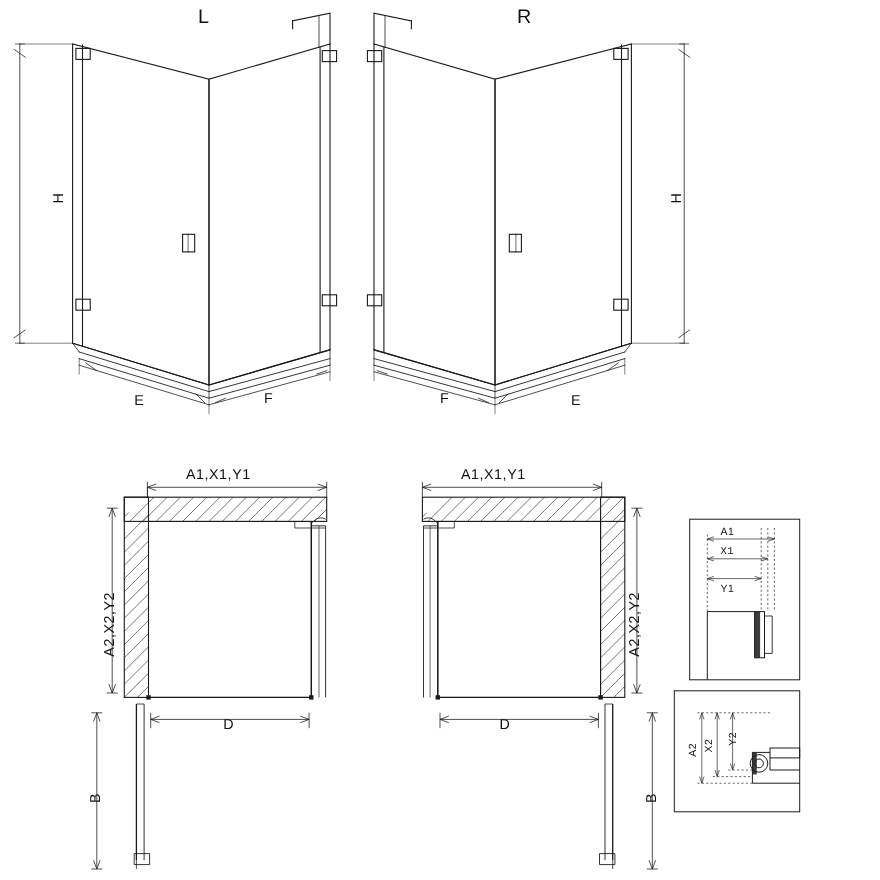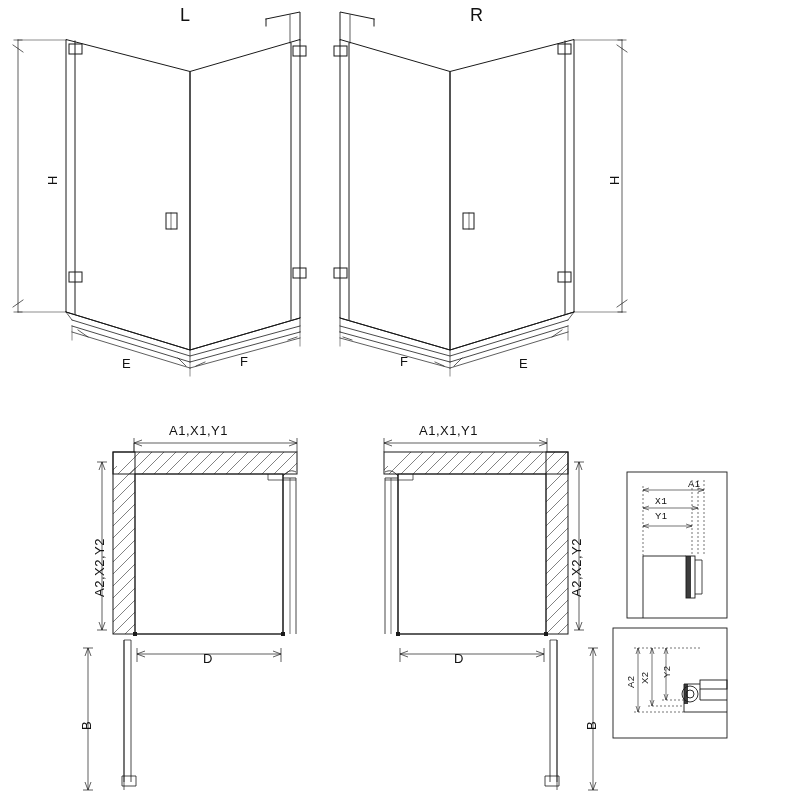--- a/index.html
+++ b/index.html
@@ -459,19 +459,19 @@
 
 <div class="lbl rot" style="left:93px; top:597px;">A2,X2,Y2</div>
 <div class="lbl rot" style="left:570px; top:597px;">A2,X2,Y2</div>
 
 <div class="lbl" style="left:203px; top:652px;">D</div>
 <div class="lbl" style="left:454px; top:652px;">D</div>
 
 <div class="lbl rot" style="left:80px; top:730px;">B</div>
 <div class="lbl rot" style="left:585px; top:730px;">B</div>
 
-<div class="lbl tiny" style="left:688px; top:479px;">A1</div>
+<div class="lbl tiny" style="left:655px; top:479px;">A1</div>
 <div class="lbl tiny" style="left:655px; top:497px;font-family:Liberation Mono, monospace;">X1</div>
-<div class="lbl tiny" style="left:655px; top:511px;">Y1</div>
+<div class="lbl tiny" style="left:655px; top:531px;">Y1</div>
 
 <div class="lbl tiny rot" style="left:626px; top:688px;">A2</div>
 <div class="lbl tiny rot" style="left:640px; top:684px;">X2</div>
 <div class="lbl tiny rot" style="left:662px; top:678px;">Y2</div>
 
 </body></html>

